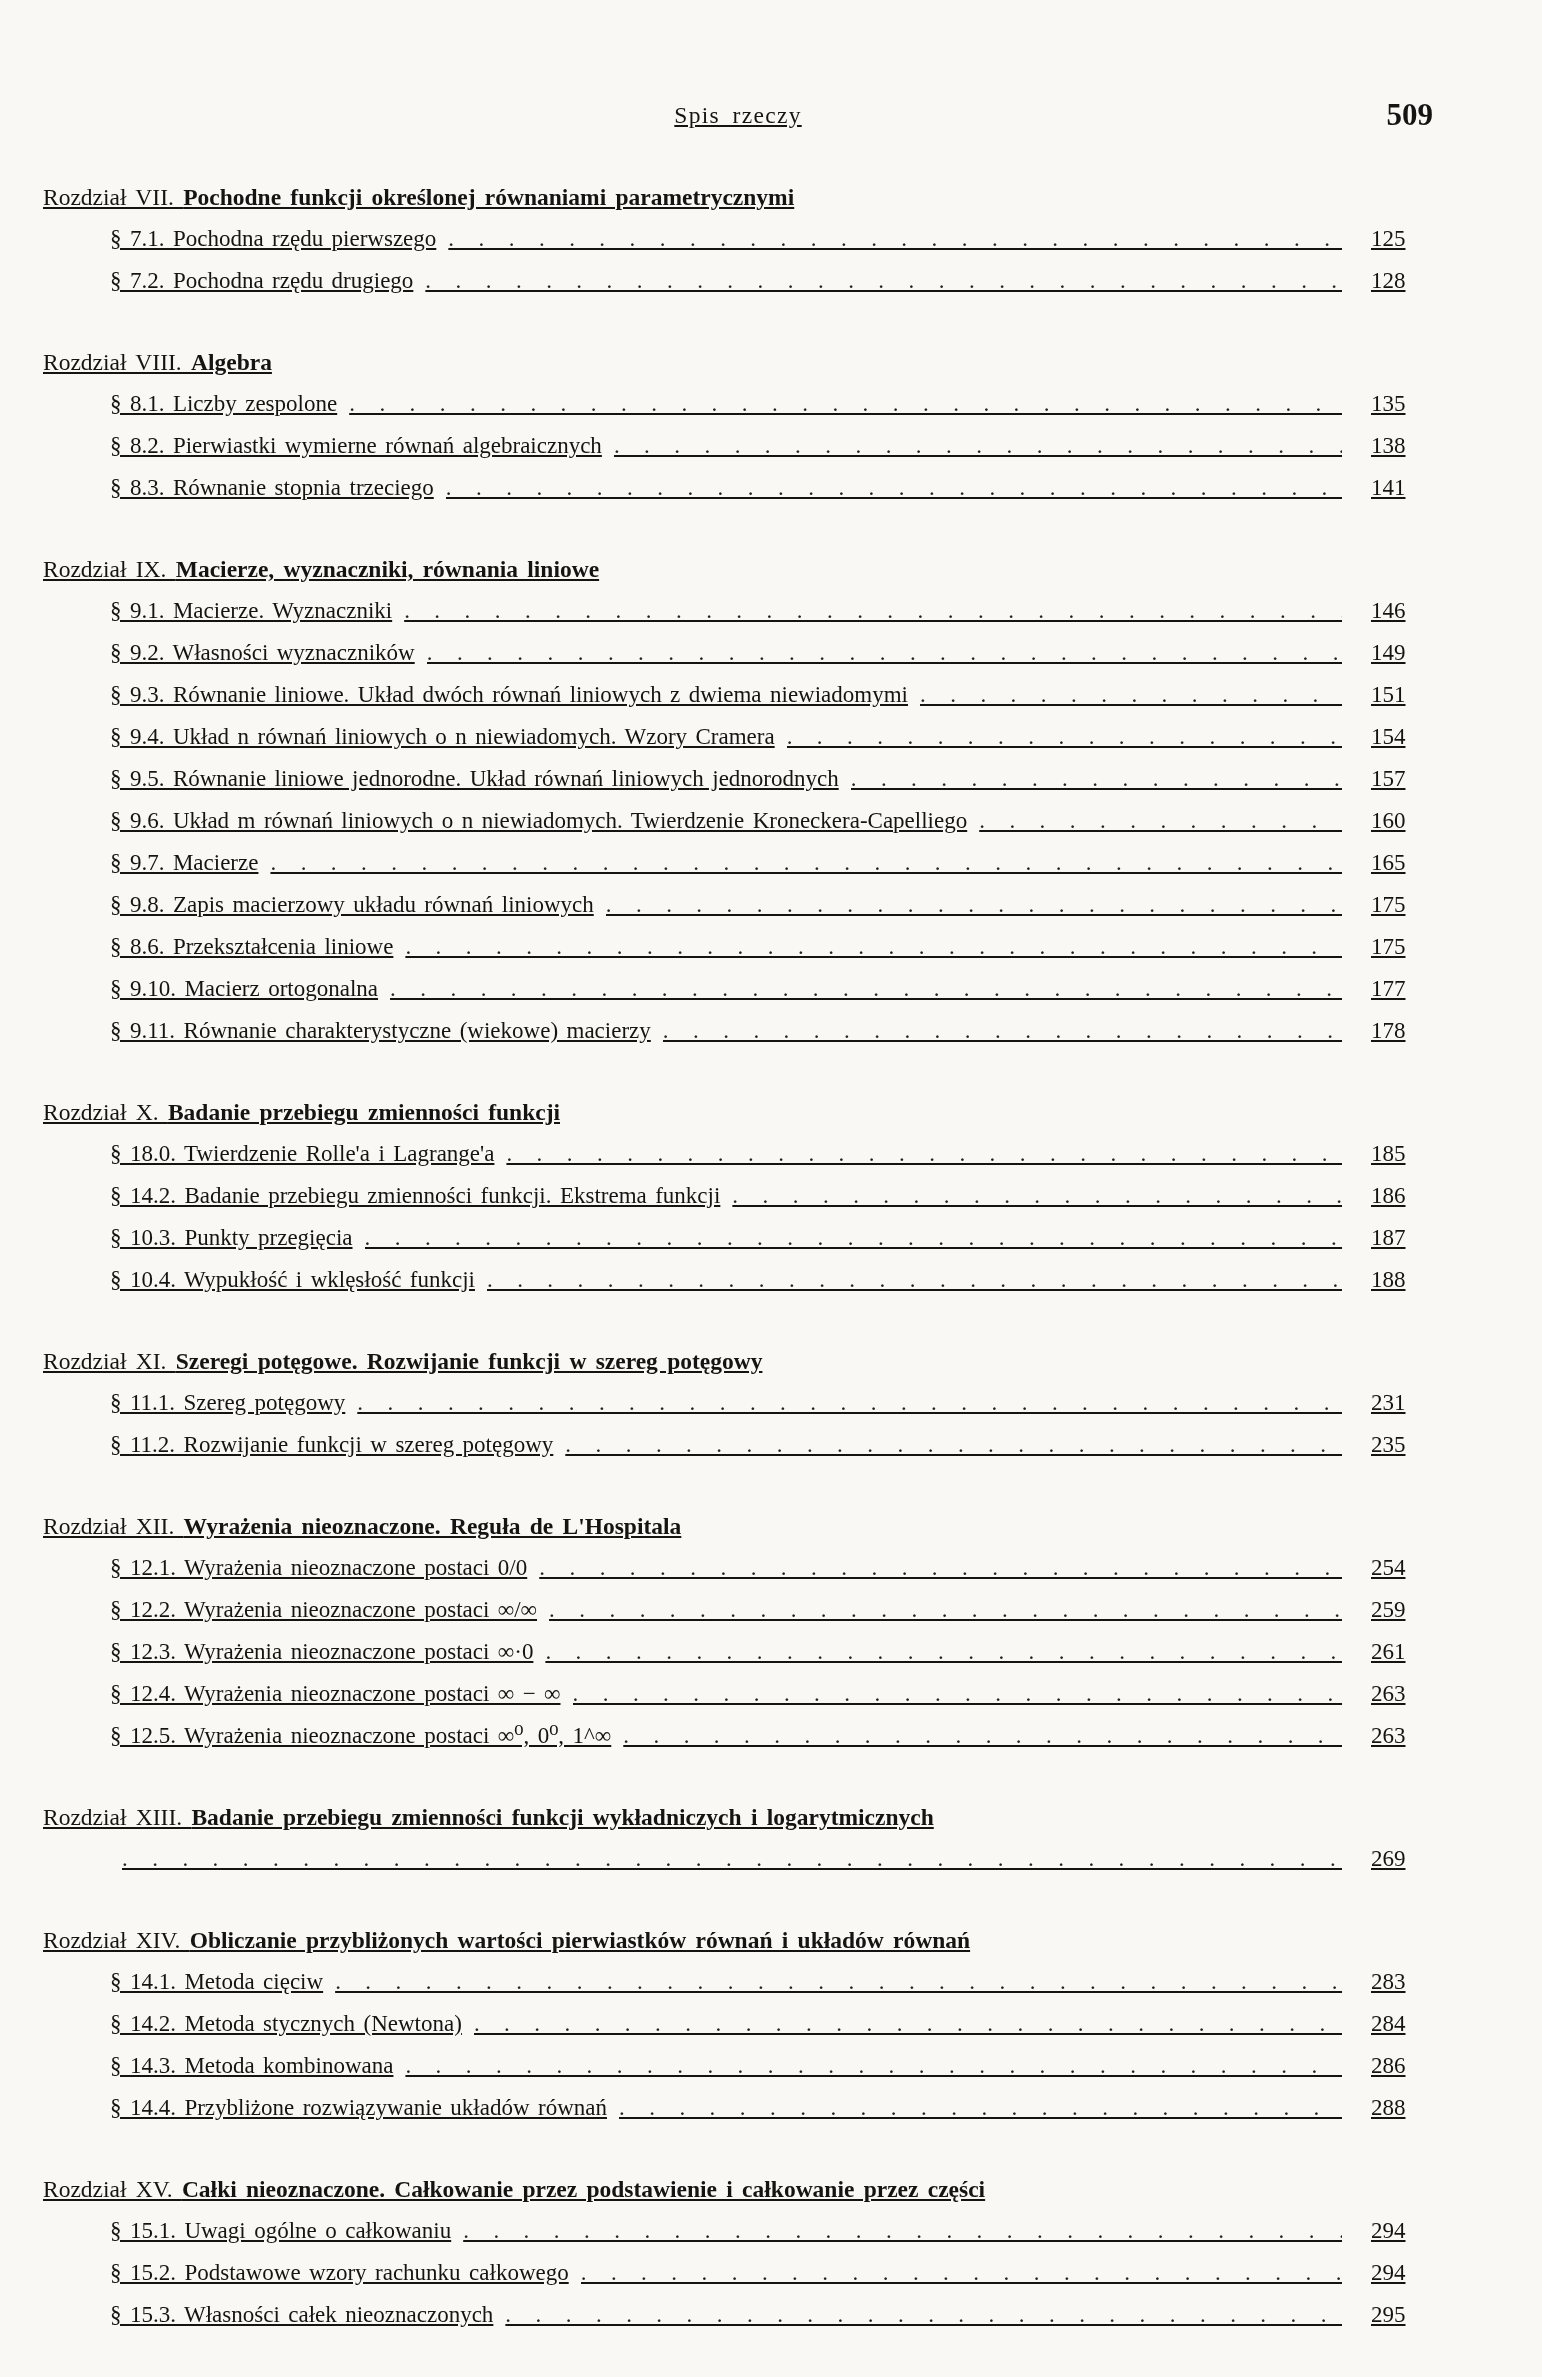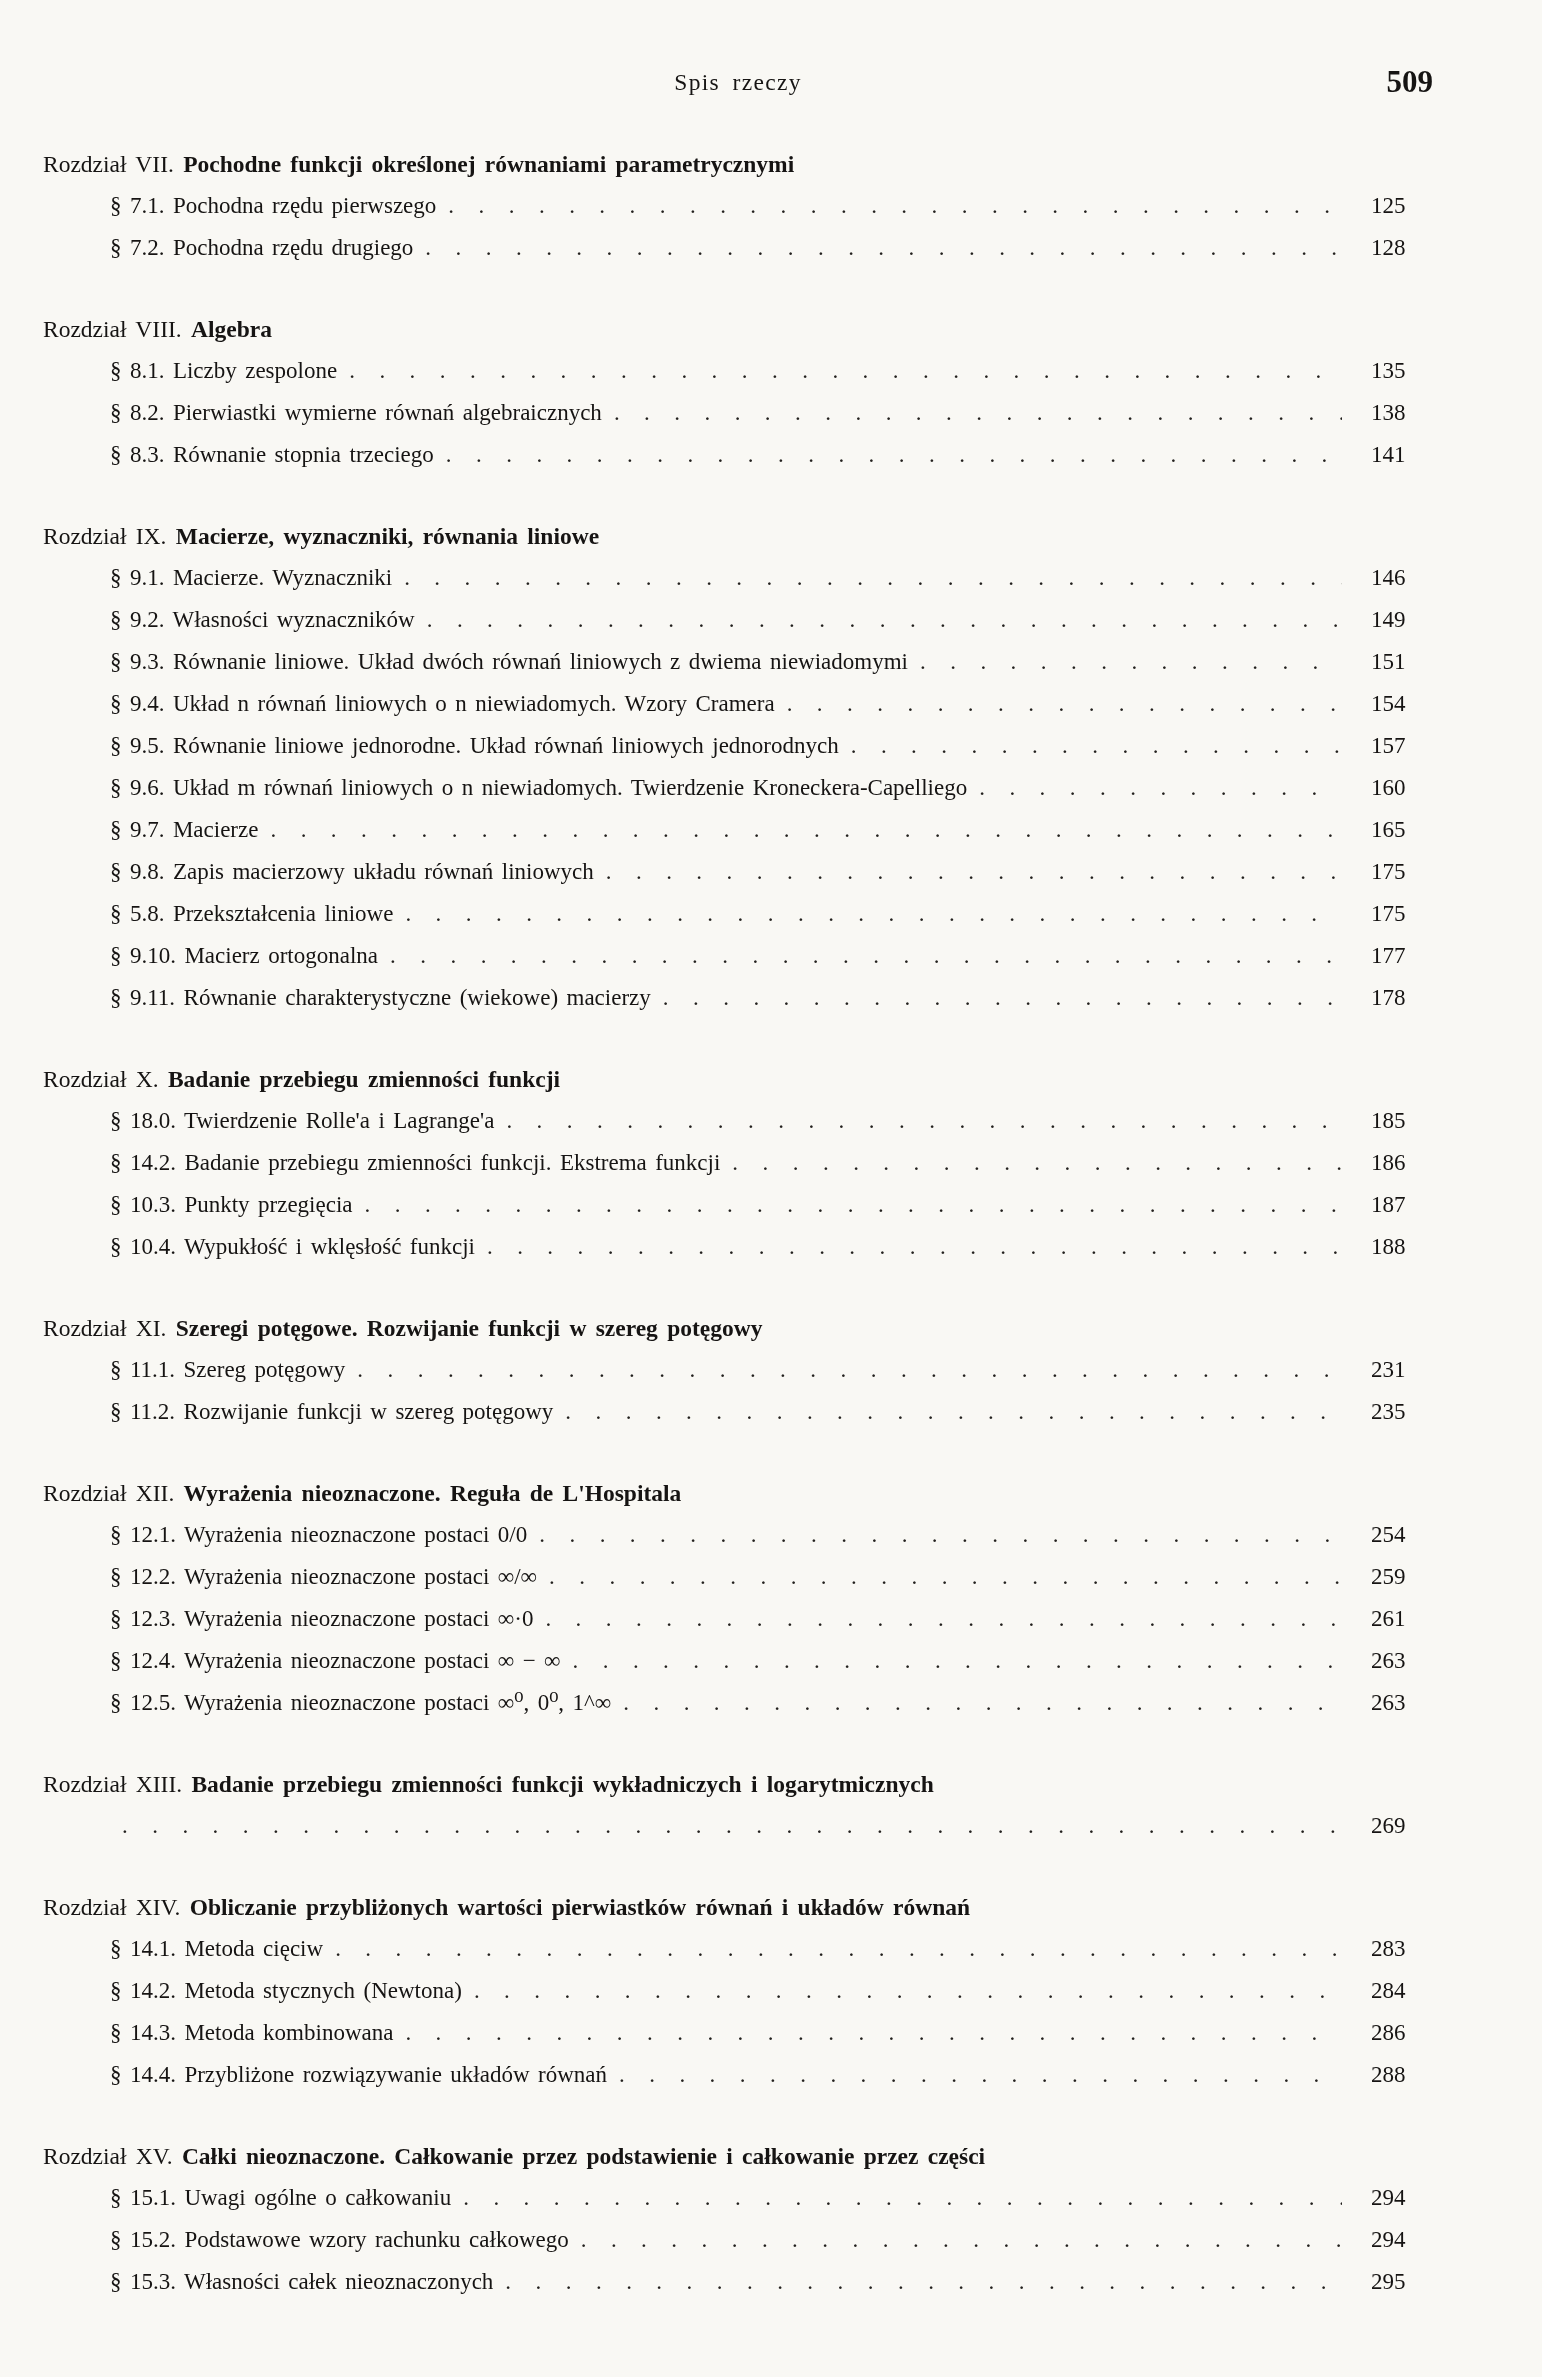--- a/index.html
+++ b/index.html
@@ -11,22 +11,23 @@
     width: 1542px;
     height: 2377px;
     overflow: hidden;
     font-family: "Liberation Serif", "DejaVu Serif", serif;
     color: #161413;
   }
   .page {
     box-sizing: border-box;
     width: 1542px;
     height: 2377px;
-    padding: 60px 109px 40px 43px;
+    padding: 93px 109px 40px 43px;
     background: #f9f8f4;
+    text-decoration: underline;
   }
   
   .page-header {
     position: relative;
     height: 44px;
     line-height: 44px;
   }
   .page-header .running-title {
     display: block;
     text-align: center;
@@ -187,21 +188,21 @@
     <span class="row-page">165</span>
   </li>
 
   <li class="toc-row">
     <span class="row-label">§ 9.8. Zapis macierzowy układu równań liniowych</span>
     <span class="dots">. . . . . . . . . . . . . . . . . . . . . . . . . . . . . . . . . . . . . . . . . . . . . . . . . . . . . . . . . . . . . . . . . . . . . . . . . . . . . . . . . . . . . . . . . . . . . . . . . . . . . . . . . . . . . . . . . . . . . . . . . . . . . . . . . . . . . . . . . . . . </span>
     <span class="row-page">175</span>
   </li>
 
   <li class="toc-row">
-    <span class="row-label">§ 5.8. Przekształcenia liniowe</span>
+    <span class="row-label">§ 8.6. Przekształcenia liniowe</span>
     <span class="dots">. . . . . . . . . . . . . . . . . . . . . . . . . . . . . . . . . . . . . . . . . . . . . . . . . . . . . . . . . . . . . . . . . . . . . . . . . . . . . . . . . . . . . . . . . . . . . . . . . . . . . . . . . . . . . . . . . . . . . . . . . . . . . . . . . . . . . . . . . . . . </span>
     <span class="row-page">175</span>
   </li>
 
   <li class="toc-row">
     <span class="row-label">§ 9.10. Macierz ortogonalna</span>
     <span class="dots">. . . . . . . . . . . . . . . . . . . . . . . . . . . . . . . . . . . . . . . . . . . . . . . . . . . . . . . . . . . . . . . . . . . . . . . . . . . . . . . . . . . . . . . . . . . . . . . . . . . . . . . . . . . . . . . . . . . . . . . . . . . . . . . . . . . . . . . . . . . . </span>
     <span class="row-page">177</span>
   </li>
 

